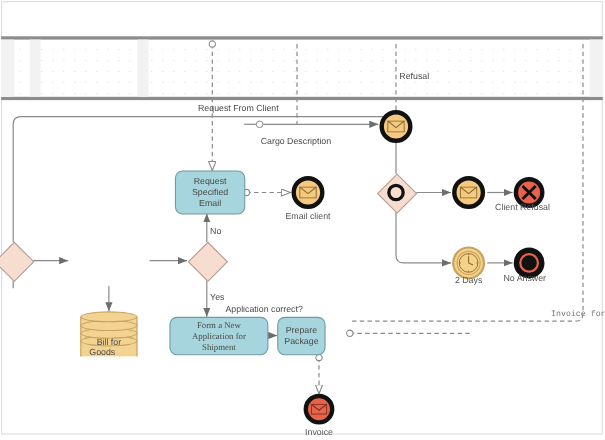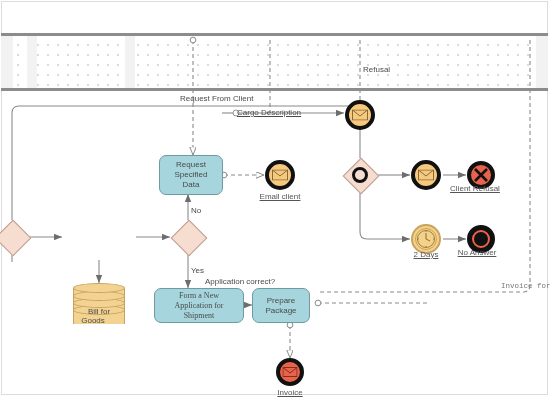--- a/index.html
+++ b/index.html
@@ -65,21 +65,21 @@
   .store .cap{position:absolute;left:0;width:52px;height:10px;
               border-radius:50%;background:#f2d392;border:1px solid #c9a25e;
               box-sizing:border-box;}
   .store .lbl{position:absolute;left:0;top:22px;width:52px;text-align:center;
               font-size:8px;line-height:9px;color:#4a4a4a;}
 
   
   .lbl{position:absolute;font-size:8px;color:#555;white-space:nowrap;}
   .lbl.flow{color:#4a4a4a;}
   .lbl.mono{font-family:"Liberation Mono",monospace;font-size:7.5px;color:#777;}
-  .lbl.ctr{text-align:center;text-decoration:underline;}
+  .lbl.ctr{text-align:center;}
 </style>
 </head>
 <body>
 
 <div id="canvas">
 
   <div class="frame"></div>
 
   <div class="pool">
     <div class="poolband" style="left:0px;"></div>
@@ -167,34 +167,34 @@
 
       <path d="M443,239 L466,239" marker-end="url(#arr)"></path>
 
       <path d="M360,131 L360,158"></path>
     </g>
   </svg>
 
   <div class="task" style="left:159px;top:155px;width:64px;height:40px;">
     <div>
       <div>Request</div>
-      <div>Specified Data</div>
+      <div>Specified Email</div>
     </div>
   </div>
 
 
   <div class="task" style="left:154px;top:288px;width:90px;height:35px;font-family:Liberation Serif, serif;">
     <div>
       <div>Form a New</div>
       <div>Application for</div>
       <div>Shipment</div>
     </div>
   </div>
 
-  <div class="task" style="left:252px;top:288px;width:58px;height:35px;">
+  <div class="task" style="left:252px;top:288px;width:44px;height:35px;">
     <div>
       <div>Prepare</div>
       <div>Package</div>
     </div>
   </div>
 
   <div class="gw" style="left:-5px;top:220px;">
     <div class="dia"></div>
   </div>
 
@@ -264,21 +264,21 @@
     <div class="cap" style="top:22px;"></div>
     <div class="cap" style="top:15px;"></div>
     <div class="cap" style="top:8px;"></div>
     <div class="cap" style="top:0px;"></div>
     <div class="lbl" style="left:0;top:24px;width:52px;text-align:center;">Bill for</div>
     <div class="lbl" style="left:0;top:33px;width:40px;text-align:center;">Goods</div>
   </div>
 
   <div class="lbl flow" style="left:180px;top:94px;">Request From Client</div>
 
-  <div class="lbl flow" style="left:237px;top:108px;text-decoration:underline;">Cargo Description</div>
+  <div class="lbl flow" style="left:237px;top:124px;">Cargo Description</div>
 
   <div class="lbl flow" style="left:363px;top:65px;">Refusal</div>
 
   <div class="lbl mono" style="left:501px;top:282px;">Invoice for P</div>
 
   <div class="lbl flow" style="left:191px;top:206px;">No</div>
 
   <div class="lbl flow" style="left:191px;top:266px;">Yes</div>
 
   <div class="lbl flow" style="left:205px;top:233px;margin-top:44px;">Application correct?</div>

